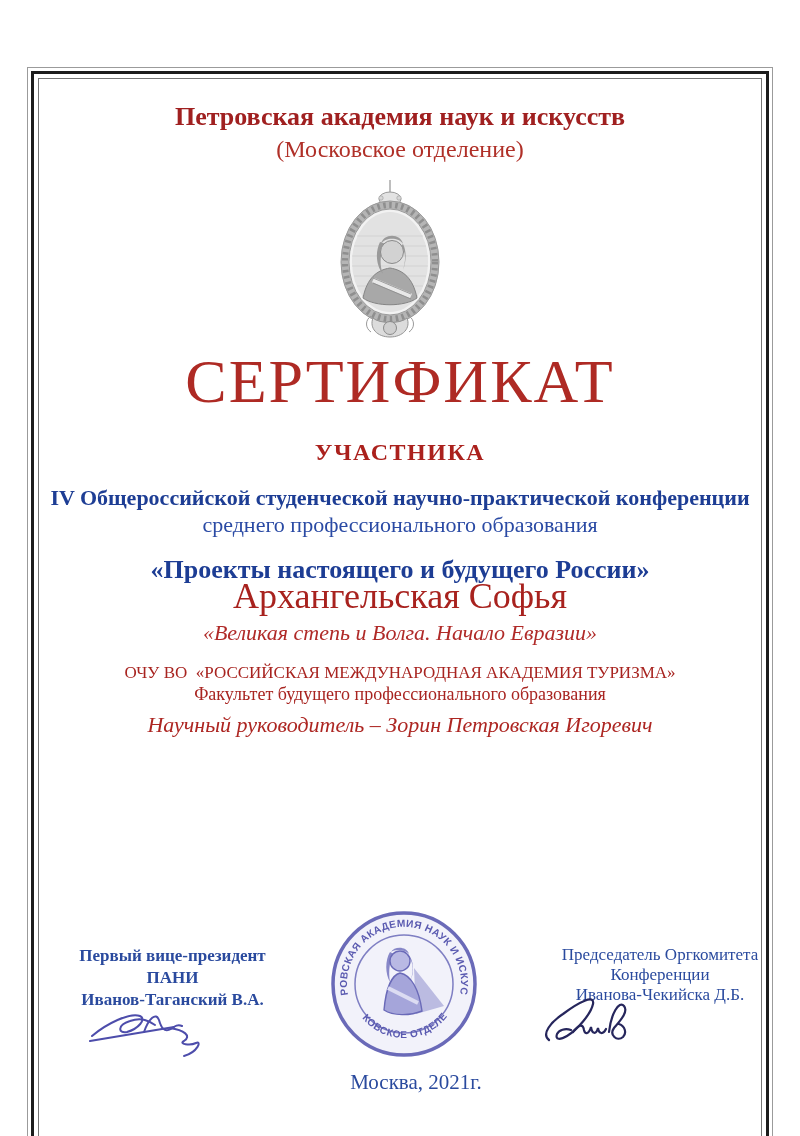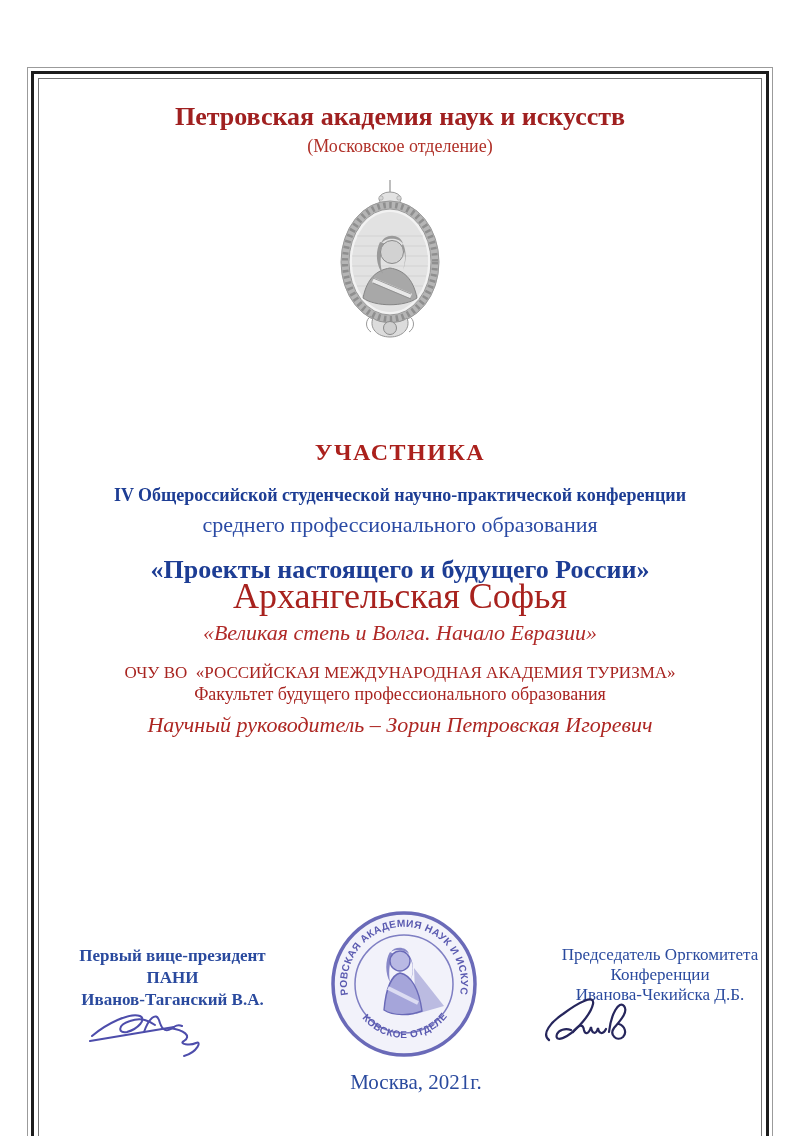--- a/index.html
+++ b/index.html
@@ -12,28 +12,28 @@
     margin-top:40px;
   }
   
   .frame-outer{position:absolute;inset:27px;border:1px solid #9b9b9b;pointer-events:none;}
   .frame-mid{position:absolute;inset:31px;border:3px solid #1c1c1c;pointer-events:none;}
   .frame-inner{position:absolute;inset:38px;border:1px solid #757575;pointer-events:none;}
 
   .row{position:absolute;left:0;right:0;text-align:center;}
 
   .org-title{top:62px;font-size:26px;font-weight:bold;color:#a02020;}
-  .org-branch{top:96px;font-size:18px;color:#b03028;}
+  .org-branch{top:96px;font-size:24px;color:#b03028;}
 
   .emblem{position:absolute;top:140px;left:335px;width:110px;height:165px;}
 
   .cert-title{top:310px;font-size:62px;letter-spacing:2px;color:#ae2a24;line-height:1;}
   .cert-subtitle{top:399px;font-size:24px;font-weight:bold;letter-spacing:1.5px;color:#ab211d;}
 
-  .conf-1{top:445px;font-size:18px;font-weight:bold;color:#1d3d94;}
+  .conf-1{top:445px;font-size:22px;font-weight:bold;color:#1d3d94;}
   .conf-2{top:472px;font-size:22px;color:#2a4aa4;}
   .conf-3{top:515px;font-size:26px;font-weight:bold;color:#1d3d94;}
 
   .participant-name{top:537px;font-size:36px;color:#a8221e;line-height:1.1;}
   .work-title{top:580px;font-size:22px;font-style:italic;color:#b02a28;}
 
   .inst-1{top:623px;font-size:17px;color:#a82420;white-space:pre-wrap;}
   .inst-2{top:644px;font-size:18px;color:#a82420;}
   .advisor{top:672px;font-size:22px;font-style:italic;color:#ad2622;}
 
@@ -86,20 +86,21 @@
     <path d="M38,98 L76,114 M38,103 L76,119" stroke="#8a8a8a" stroke-width="0.8"></path>
     <path d="M45,62 C40,72 41,86 48,94 C44,84 45,72 51,64 Z" fill="#9a9a9a"></path>
     <path d="M46,64 C48,53 66,53 68,64 C64,57 50,57 46,64 Z" fill="#9a9a9a"></path>
     <path d="M68,64 C72,72 71,82 68,90 C71,80 71,72 66,66 Z" fill="#9a9a9a"></path>
     <circle cx="57" cy="72" r="11.5" fill="#d2d2d2" stroke="#8a8a8a" stroke-width="1"></circle>
     <path d="M38,138 C34,148 42,157 55,157 C68,157 76,148 72,138 C66,144 44,144 38,138 Z" fill="#dcdcdc" stroke="#949494" stroke-width="1"></path>
     <circle cx="55" cy="148" r="6.5" fill="#cfcfcf" stroke="#8a8a8a" stroke-width="1"></circle>
     <path d="M36,136 C30,140 30,148 36,152 M74,136 C80,140 80,148 74,152" fill="none" stroke="#9a9a9a" stroke-width="1"></path>
   </svg>
 
+  <div class="row cert-title">СЕРТИФИКАТ</div>
   <div class="row cert-subtitle">УЧАСТНИКА</div>
 
   <div class="row conf-1">IV Общероссийской студенческой научно-практической конференции</div>
   <div class="row conf-2">среднего профессионального образования</div>
   <div class="row conf-3">«Проекты настоящего и будущего России»</div>
 
   <div class="row participant-name">Архангельская Софья</div>
   <div class="row work-title">«Великая степь и Волга. Начало Евразии»</div>
 
   <div class="row inst-1">ОЧУ ВО  «РОССИЙСКАЯ МЕЖДУНАРОДНАЯ АКАДЕМИЯ ТУРИЗМА»</div>

